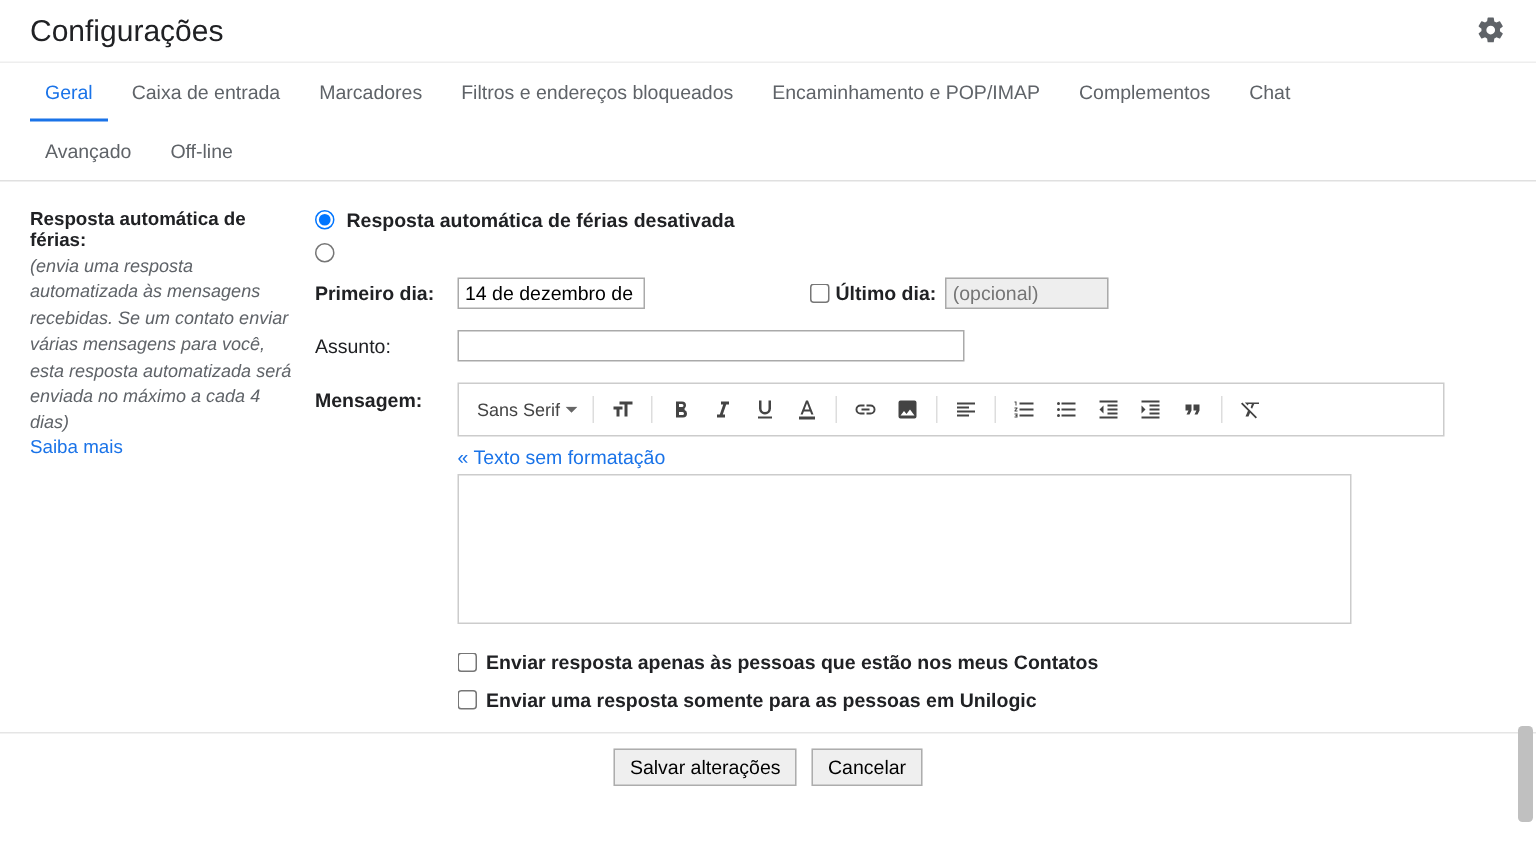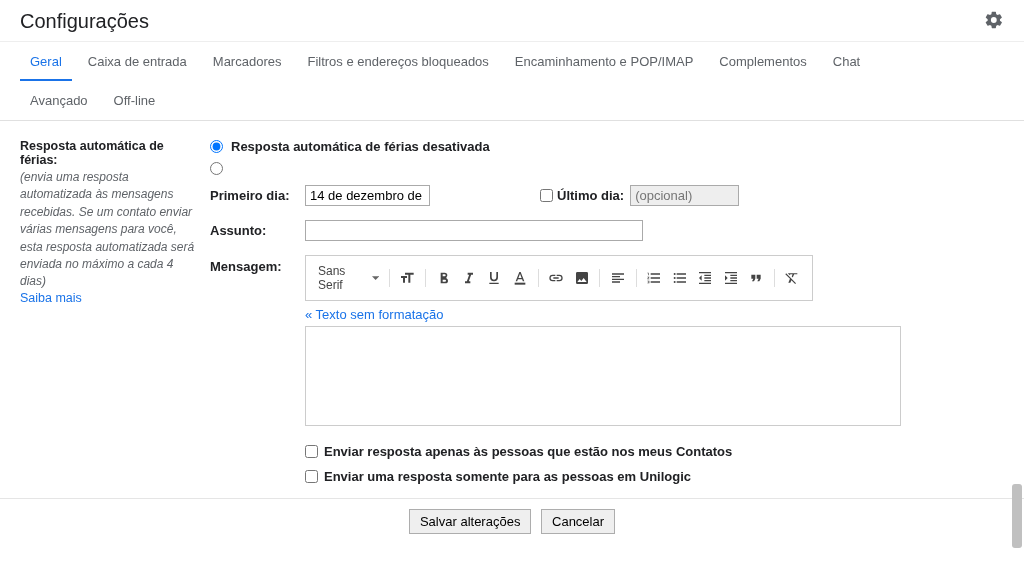--- a/index.html
+++ b/index.html
@@ -19,26 +19,26 @@
   .rightcol { flex:1; padding-bottom:14px; }
   .radio-row { display:flex; align-items:center; margin-bottom:8px; }
   .radio-row label { font-weight:700; font-size:13px; margin-left:8px; }
   .date-row { display:flex; align-items:center; margin-top:10px; }
   .date-row .lbl { font-weight:700; width:95px; }
   .date-row .lbl2 { font-weight:700; margin-left:110px; margin-right:6px; }
   input[type=text] { border:1px solid #aaa; padding:2px 4px; font-size:13px; height:21px; }
   .date1 { width:125px; }
   .date2 { width:109px; background:#eee; color:#777; }
   .subject-row { display:flex; align-items:center; margin-top:14px; }
-  .subject-row .lbl { font-weight:700; width:95px; }
+  .subject-row .lbl { font-weight:400; width:95px; }
   .subject-input { width:338px; }
   .msg-row { display:flex; margin-top:14px; }
   .msg-row .lbl { font-weight:700; width:95px; padding-top:4px; }
   .msg-editor { flex:0 0 auto; }
-  .toolbar { border:1px solid #ccc; display:flex; align-items:center; padding:6px 8px; gap:2px; background:#fff; width:508px; }
+  .toolbar { border:1px solid #ccc; display:flex; align-items:center; padding:6px 8px; gap:2px; background:#fff; width:658px; }
   .tbtn { width:26px; height:22px; display:inline-flex; align-items:center; justify-content:center; cursor:pointer; color:#444; }
   .tbtn svg { width:16px; height:16px; }
   .sep { width:1px; height:18px; background:#ddd; margin:0 4px; }
   .font-sel { font-size:12px; color:#444; display:inline-flex; align-items:center; gap:4px; padding:2px 4px; cursor:pointer; }
   .plaintext { margin:6px 0 4px 0; }
   .plaintext a { color:#1a73e8; font-size:13px; text-decoration:none; }
   .editbox { border:1px solid #ccc; width:596px; height:100px; background:#fff; }
   .checkrow { display:flex; align-items:center; margin-top:18px; margin-left:95px; }
   .checkrow.second { margin-top:10px; }
   .checkrow label { font-weight:700; font-size:13px; margin-left:6px; }

